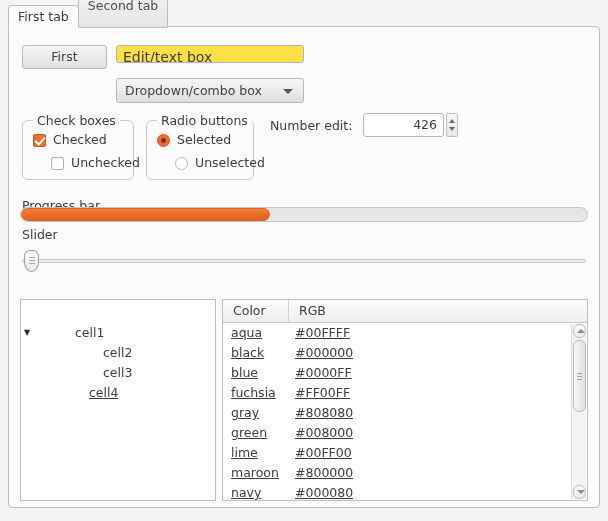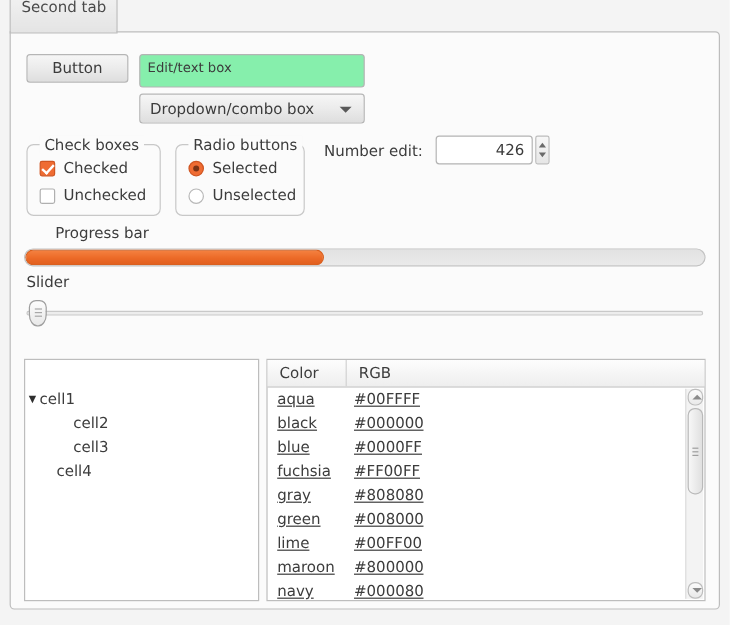--- a/index.html
+++ b/index.html
@@ -78,26 +78,26 @@
     font-size: 12.5px;
     color: #3c3c3c;
     text-align: center;
     line-height: 22px;
   }
   .edit {
     position: absolute;
     left: 116px;
     top: 45px;
     width: 188px;
-    height: 28px;
-    box-sizing: border-box;
-    background: #86efac;
+    height: 18px;
+    box-sizing: border-box;
+    background: #fde047;
     border: 1px solid #b4b4b4;
     border-radius: 3px;
-    font-size: 11px;
+    font-size: 14px;
     color: #3c3c3c;
     line-height: 22px;
     padding-left: 6px;
     overflow: hidden;
     white-space: nowrap;
   }
 
   
   .combo {
     position: absolute;
@@ -147,21 +147,21 @@
   .ctrl-row {
     position: absolute;
     left: 10px;
     display: flex;
     align-items: flex-end;
     font-size: 12.5px;
     color: #3c3c3c;
     white-space: nowrap;
   }
   .ctrl-row.r1 { top: 11px; }
-  .ctrl-row.r2 { top: 34px; }
+  .ctrl-row.r2 { top: 34px; margin-left: 18px; }
 
   
   .cb {
     width: 13px; height: 13px;
     box-sizing: border-box;
     border-radius: 2px;
     margin-right: 7px;
     flex: none;
     position: relative;
   }
@@ -243,21 +243,21 @@
   .spin-btns .up { top: 5px;  border-bottom: 4px solid #6a6a6a; }
   .spin-btns .dn { bottom: 5px; border-top: 4px solid #6a6a6a; }
 
   
   .caption {
     position: absolute;
     left: 22px;
     font-size: 12.5px;
     color: #3c3c3c;
   }
-  #progress-caption { top: 186px; margin-left: 24px; }
+  #progress-caption { top: 198px; }
   #slider-caption   { top: 227px; }
 
   .pbar {
     position: absolute;
     left: 20px;
     top: 207px;
     width: 568px;
     height: 15px;
     box-sizing: border-box;
     background: linear-gradient(to bottom, #e2e2e2, #eaeaea);
@@ -398,21 +398,21 @@
     white-space: nowrap;
   }
   .trow .exp {
     width: 12px;
     flex: none;
     text-align: center;
     font-size: 8px;
     line-height: 20px;
     color: #2e2e2e;
   }
-  .trow .nm { overflow: hidden; }
+  .trow .nm { overflow: hidden; margin-left: 42px; }
   .lrow { height: 20px; line-height: 20px; display: flex; text-decoration: underline; }
   .lrow .c1 { width: 66px; padding-left: 8px; box-sizing: border-box; flex: none; overflow: hidden; white-space: nowrap; }
   .lrow .c2 { padding-left: 6px; overflow: hidden; white-space: nowrap; }
 
   
   .vscroll {
     position: absolute;
     right: 1px;
     top: 24px;
     width: 15px;
@@ -467,26 +467,27 @@
     position: absolute;
     left: 0; top: 2px;
     width: 5px;
     border-top: 1px solid #9e9e9e;
   }
 </style>
 </head>
 <body>
 
 <div class="tabstrip">
+  <div class="tab active">First tab</div>
   <div class="tab inactive">Second tab</div>
 </div>
 
 <div class="tabpanel"></div>
 
-<div class="btn">Button</div>
+<div class="btn">First</div>
 
 <div class="edit" title="Edit/text box">Edit/text box</div>
 
 <div class="combo">
   <span>Dropdown/combo box</span>
   <span class="arrow"></span>
 </div>
 
 <div class="gbox" id="checkbox-group">
   <div class="legend">Check boxes</div>
@@ -539,21 +540,21 @@
       <div class="trow">
         <span class="exp"></span>
         <span class="nm" style="padding-left: 28px;">cell2</span>
       </div>
       <div class="trow">
         <span class="exp"></span>
         <span class="nm" style="padding-left: 28px;">cell3</span>
       </div>
       <div class="trow">
         <span class="exp"></span>
-        <span class="nm" style="padding-left: 14px;">cell4</span>
+        <span class="nm" style="padding-left: 14px; text-decoration: underline;">cell4</span>
       </div>
     </div>
 </div>
 
 <div class="panel" id="list-panel">
   <div class="hdr">
     <div class="cell" style="width:66px;flex:none">Color</div>
     <div class="cell last">RGB</div>
   </div>
   <div class="rows" id="list-rows">

